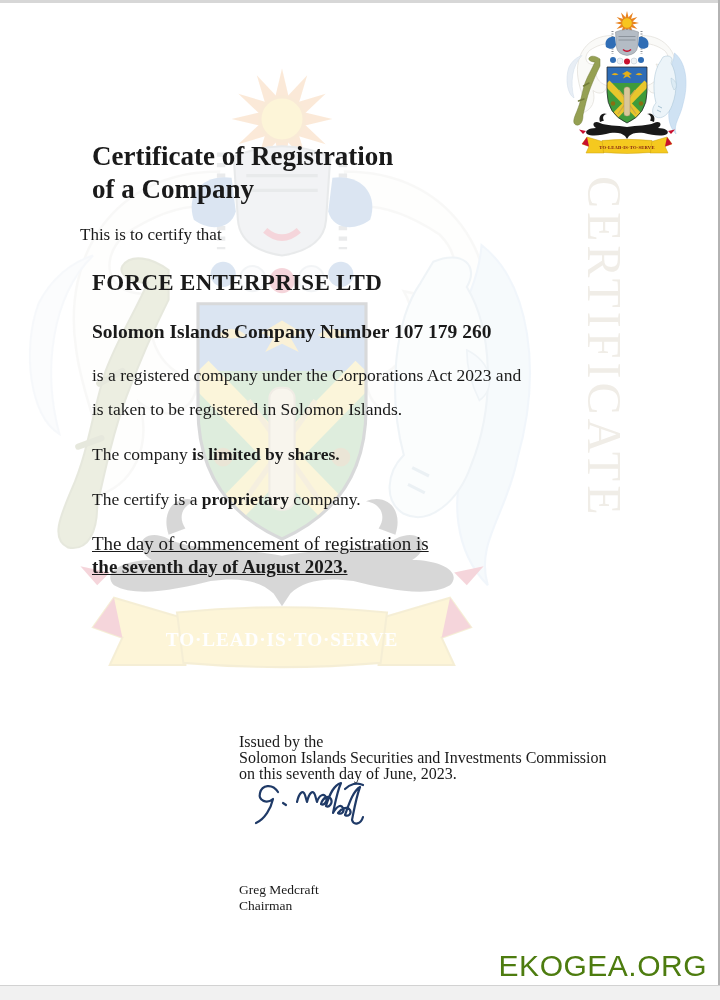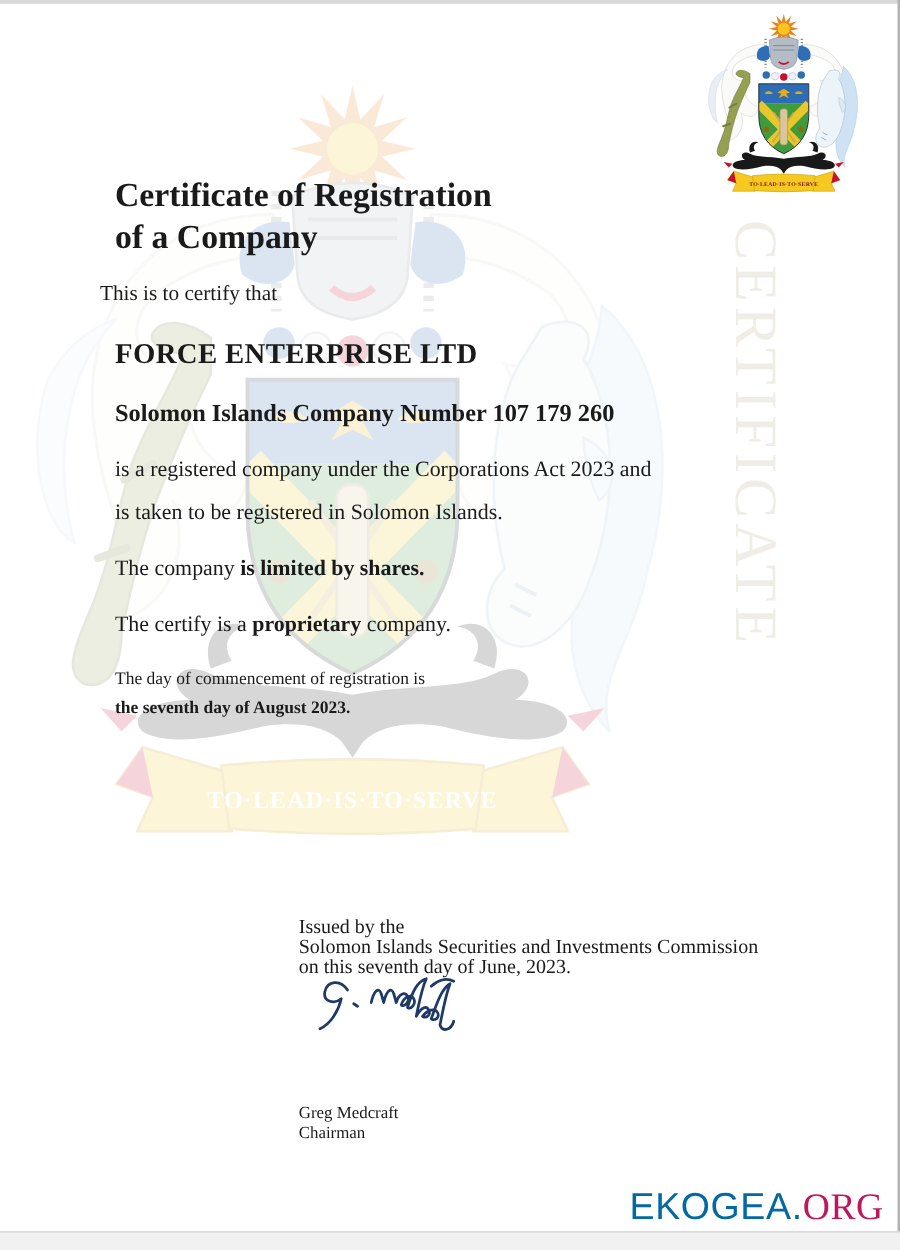--- a/index.html
+++ b/index.html
@@ -19,21 +19,21 @@
     color:#f0ede7; white-space:nowrap; pointer-events:none;
   }
 
   .doc-title { position:absolute; left:92px; top:140px; font-size:27px; font-weight:bold; line-height:33px; white-space:pre-line; }
   .certify        { position:absolute; left:80px; top:225px; font-size:17px;text-align:center; }
   .company-name   { position:absolute; left:92px; top:270px; font-size:23px; font-weight:bold; letter-spacing:0.3px; }
   .company-number { position:absolute; left:92px; top:321px; font-size:19.5px; font-weight:bold;text-align:center; }
   .registered     { position:absolute; left:92px; top:358px; font-size:17.5px; line-height:34px; white-space:pre-line; }
   .limited        { position:absolute; left:92px; top:444px; font-size:17.5px;text-align:center; }
   .proprietary    { position:absolute; left:92px; top:489px; font-size:17.5px; }
-  .commencement   { position:absolute; left:92px; top:532px; font-size:14px; line-height:23px; }
+  .commencement   { position:absolute; left:92px; top:532px; font-size:19px; line-height:23px;text-decoration:underline; }
   .b { font-weight:bold; }
 
   .issued    { position:absolute; left:239px; top:734px; font-size:16px; line-height:15.8px; }
   .signature { position:absolute; left:250px; top:778px; width:150px; height:52px; }
   .signatory { position:absolute; left:239px; top:846px; font-size:13.5px; line-height:15.5px;margin-top:36px; }
 
   .brand {
     position:absolute; right:13px; bottom:17px;
     font-family:"Liberation Sans", sans-serif; font-size:30px; font-weight:400; letter-spacing:0.5px;
   }
@@ -245,16 +245,16 @@
              C92,30 98,28 100,32 C102,36 98,39 95,37
              C99,26 103,13 110,9 C106,20 104,32 102,42 C104,48 111,46 113,39
              M95,11 C100,6 107,4 113,7" stroke="#1f3a67" stroke-width="2.2" fill="none" stroke-linecap="round" stroke-linejoin="round"></path>
   </svg></div>
 
   <div class="signatory">
     <div>Greg Medcraft</div>
     <div>Chairman</div>
   </div>
 
-  <div class="brand"><span id="brand-name" style="color: #0369a1;">EKOGEA.</span><span id="brand-tld" style="color: #be185d; font-family: Liberation Serif, serif;">ORG</span></div>
+  <div class="brand"><span id="brand-name" style="color: #4d7c0f;">EKOGEA.</span><span id="brand-tld" style="color: #4d7c0f;">ORG</span></div>
 
   <div class="border-bottom"></div>
 </div>
 
 </body></html>

